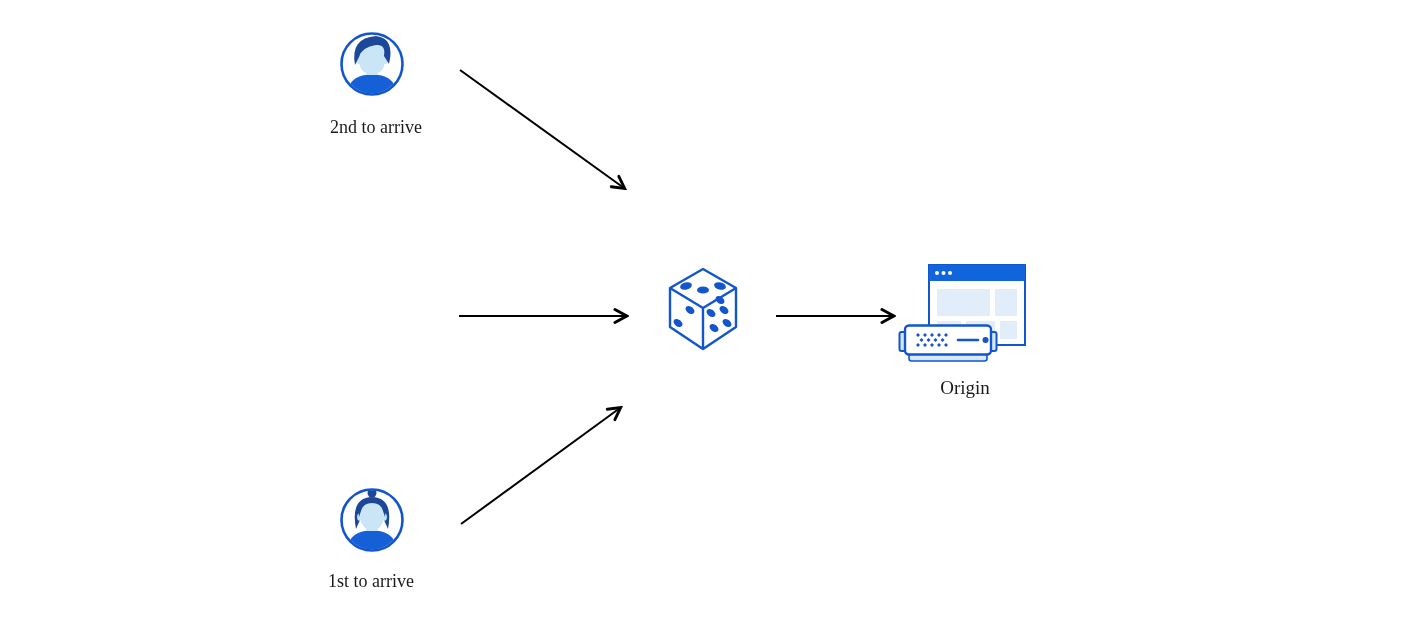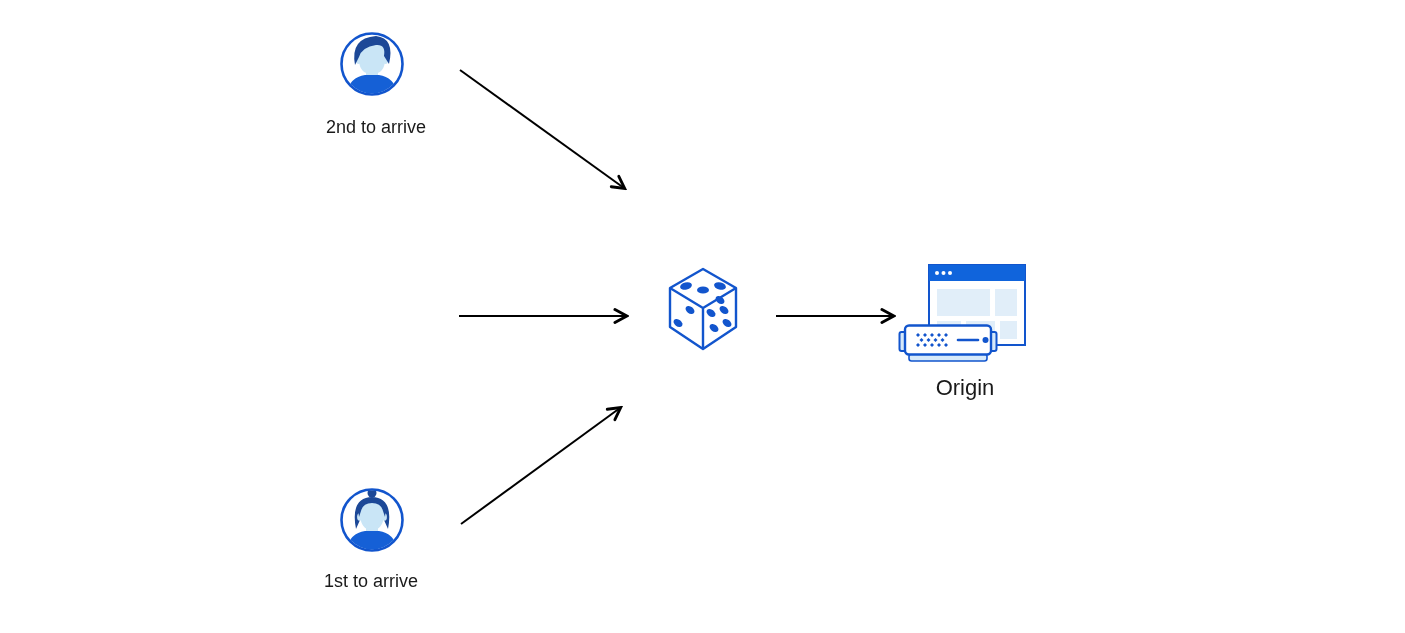--- a/index.html
+++ b/index.html
@@ -10,30 +10,30 @@
     --titlebar:#1064dc;
     --block:#e1eef9;
     --lightfill:#d6e9fa;
     --arrow:#000000;
     --text:#1a1a1a;
   }
   *{margin:0;padding:0;box-sizing:border-box;}
   html,body{background:#ffffff;}
   body{font-family:"Liberation Sans","DejaVu Sans",sans-serif;color:var(--text);}
   #canvas{position:relative;width:1405px;height:633px;background:#ffffff;overflow:hidden;}
-  .node{position:absolute;}
+  .node{position:absolute;font-family:Liberation Serif, serif;}
   .node-label{
     position:absolute;
     transform:translateX(-50%);
     font-size:18px;
     line-height:20px;
     color:var(--text);
     white-space:nowrap;
   }
-  .origin-label{font-size:22px;}
+  .origin-label{font-size:19px;}
   .avatar{display:block;width:66px;height:66px;}
   .icon-svg{display:block;}
   #arrow-layer{position:absolute;left:0;top:0;width:1405px;height:633px;pointer-events:none;}
 </style>
 </head>
 <body>
 
 <div id="canvas">
 
   <svg id="arrow-layer" viewBox="0 0 1405 633">

